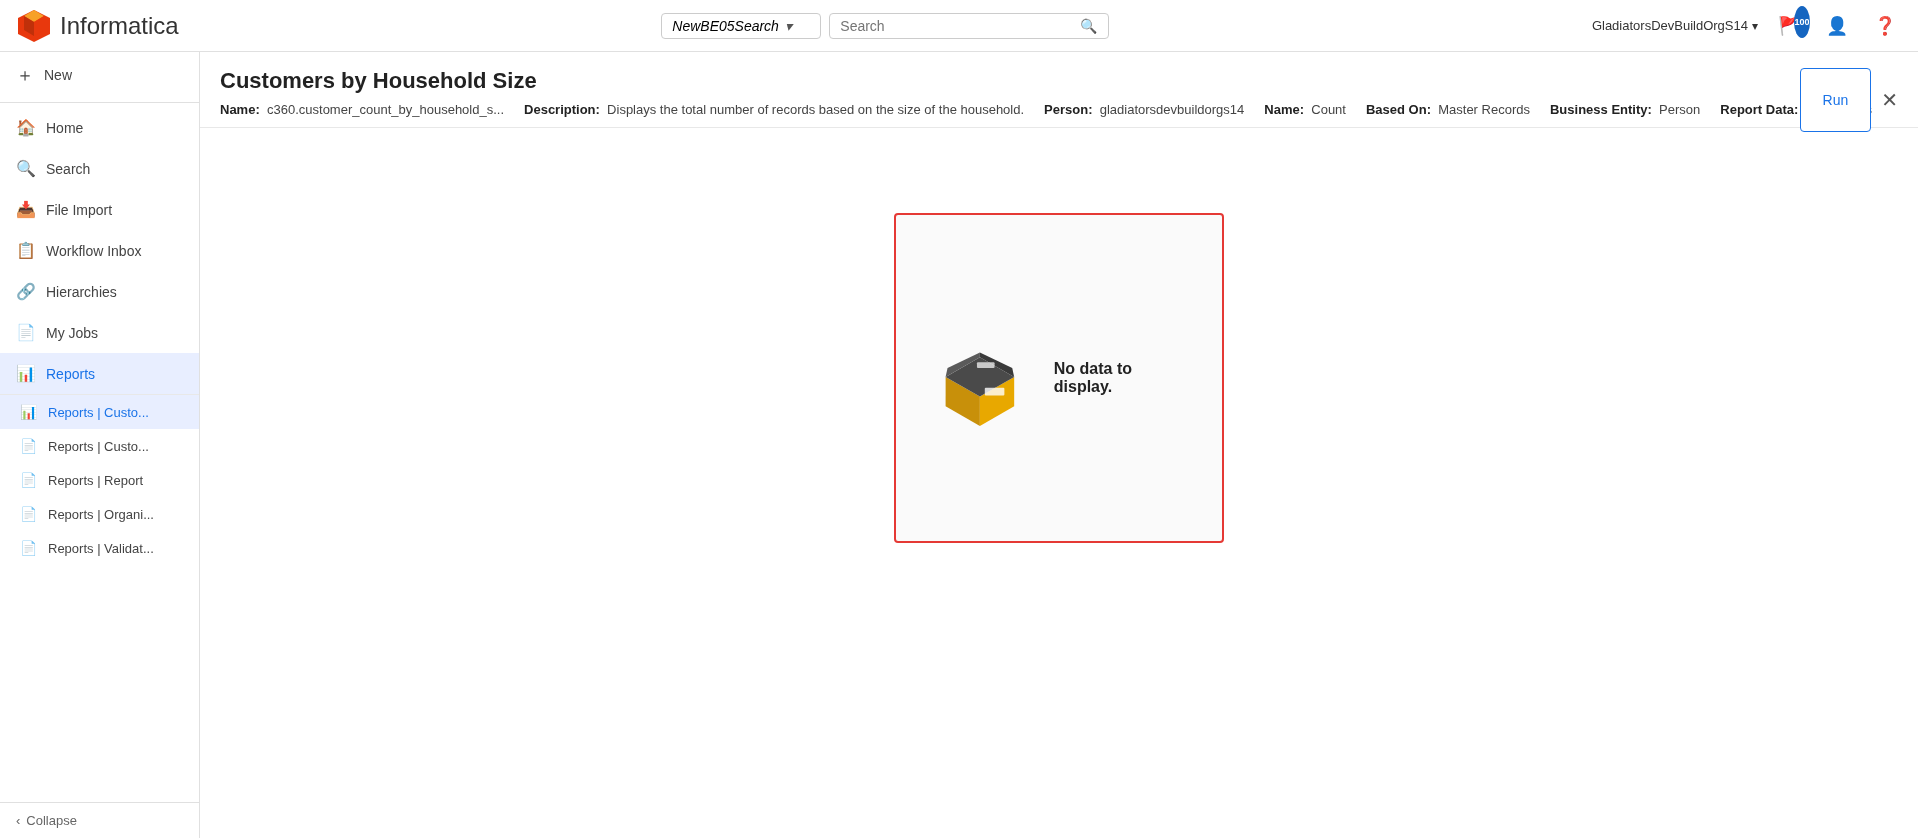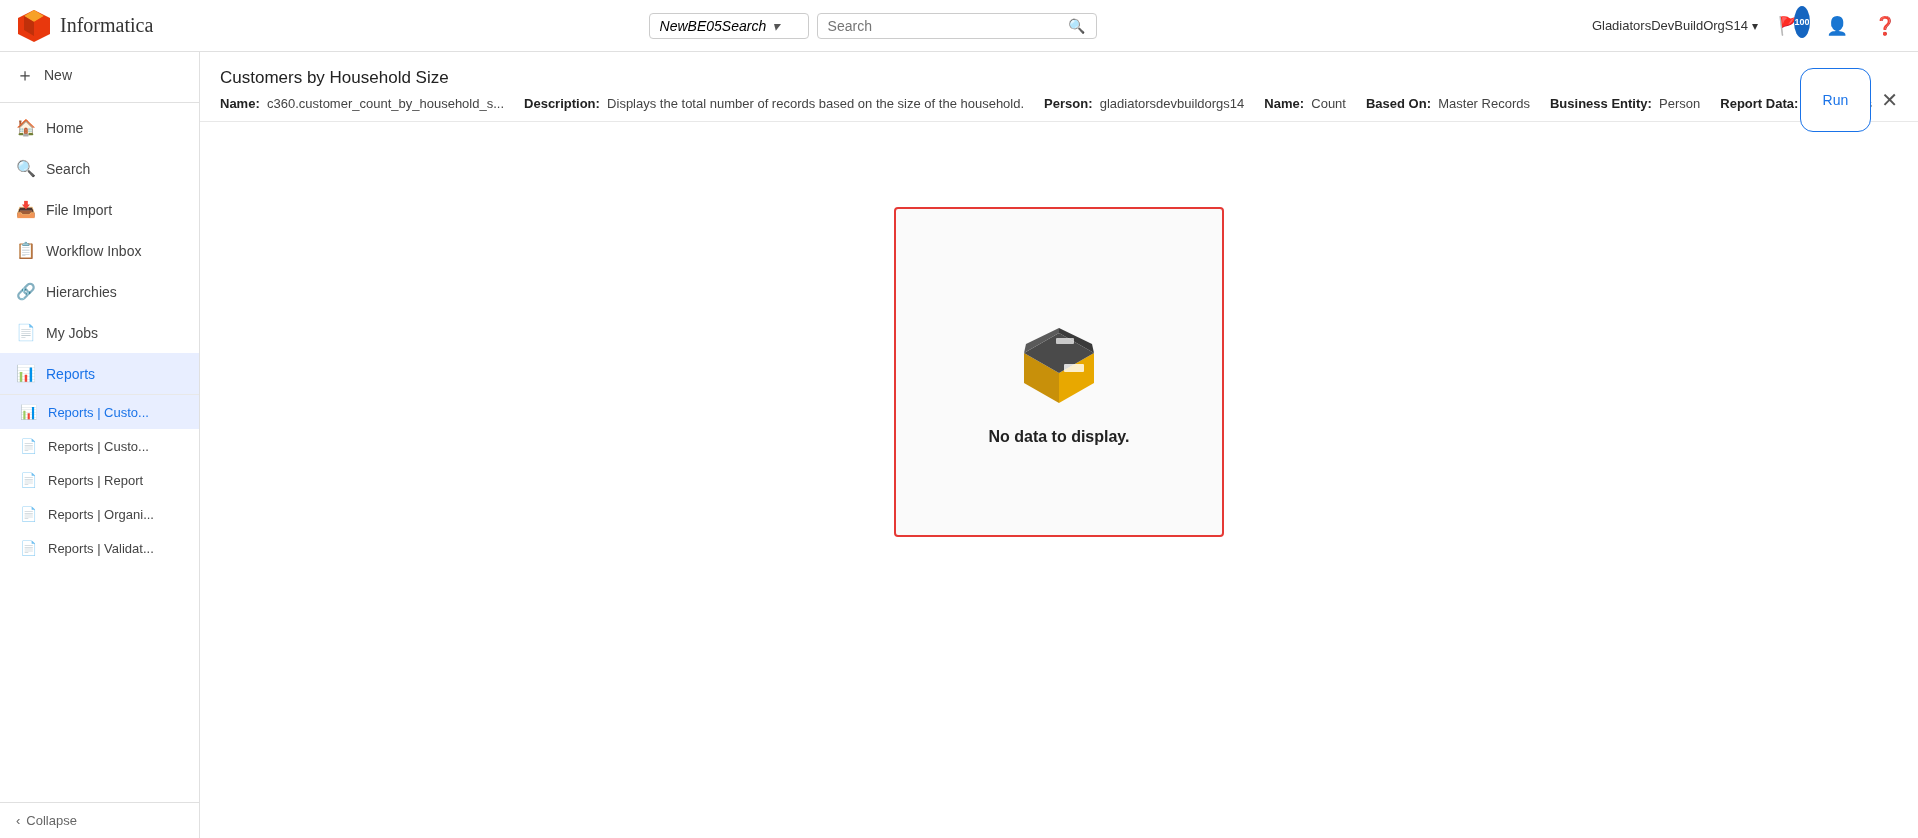--- a/index.html
+++ b/index.html
@@ -5,21 +5,21 @@
     * { box-sizing: border-box; margin: 0; padding: 0; }
     body { font-family: -apple-system, BlinkMacSystemFont, 'Segoe UI', Arial, sans-serif; font-size: 14px; background: #f5f5f5; display: flex; flex-direction: column; height: 100vh; overflow: hidden; }
 
     
     .top-nav {
       display: flex; align-items: center; background: #fff; border-bottom: 1px solid #e0e0e0;
       height: 52px; padding: 0 16px; flex-shrink: 0; position: relative; z-index: 10;
     }
     .logo-area { display: flex; align-items: center; gap: 8px; flex-shrink: 0; }
     .logo-icon { width: 36px; height: 36px; flex-shrink: 0; }
-    .logo-text { font-size: 20px; font-weight: 500; color: #333; font-family: Liberation Serif, serif; }
+    .logo-text { font-size: 24px; font-weight: 500; color: #333; }
     .top-nav-center { display: flex; align-items: center; gap: 8px; flex: 1; justify-content: center; }
     .search-dropdown { display: flex; align-items: center; border: 1px solid #ccc; border-radius: 4px; background: #fff; padding: 4px 10px; gap: 6px; cursor: pointer; min-width: 160px; font-style: italic; }
     .search-input-wrap { display: flex; align-items: center; border: 1px solid #ccc; border-radius: 4px; background: #fff; padding: 4px 10px; gap: 6px; min-width: 280px; }
     .search-input-wrap input { border: none; outline: none; font-size: 14px; width: 100%; }
     .top-nav-right { display: flex; align-items: center; gap: 16px; margin-left: auto; }
     .org-selector { display: flex; align-items: center; gap: 4px; cursor: pointer; font-size: 13px; color: #333; }
     .nav-icon-btn { position: relative; cursor: pointer; color: #555; display: flex; align-items: center; justify-content: center; width: 32px; height: 32px; }
     .badge { position: absolute; top: -4px; right: -4px; background: #1565c0; color: #fff; border-radius: 50%; font-size: 9px; width: 16px; height: 32px; display: flex; align-items: center; justify-content: center; font-weight: bold; }
 
     
@@ -35,30 +35,30 @@
     .sidebar-sub { border-top: 1px solid #e8e8e8; }
     .sidebar-sub-item { display: flex; align-items: center; gap: 10px; padding: 9px 16px 9px 20px; cursor: pointer; color: #444; font-size: 13px; transition: background 0.15s; }
     .sidebar-sub-item.active { background: #e8eeff; color: #1a73e8; font-weight: 500; }
     .sidebar-sub-item .icon { font-size: 14px; width: 18px; text-align: center; flex-shrink: 0; }
     .sidebar-collapse { display: flex; align-items: center; gap: 6px; padding: 10px 16px; cursor: pointer; color: #666; font-size: 13px; margin-top: auto; border-top: 1px solid #e0e0e0; }
 
     
     .content { flex: 1; overflow-y: auto; background: #f5f5f5; padding: 0; }
     .report-panel { background: #fff; min-height: 100%; position: relative; }
     .report-header { padding: 16px 20px 10px 20px; border-bottom: 1px solid #e8e8e8; }
-    .report-title { font-size: 17px; font-weight: 400; color: #222; margin-bottom: 8px; }
+    .report-title { font-size: 22px; font-weight: 700; color: #222; margin-bottom: 8px; }
     .report-meta { display: flex; align-items: center; flex-wrap: wrap; gap: 24px 20px; font-size: 13px; color: #444; }
     .report-meta span strong { color: #222; }
     .report-actions { position: absolute; top: 16px; right: 20px; display: flex; align-items: center; gap: 10px; }
-    .run-btn { background: #fff; color: #1a73e8; border: 1px solid #1a73e8; border-radius: 13px; padding: 23px 22px; font-size: 14px; font-weight: 500; cursor: pointer; }
+    .run-btn { background: #fff; color: #1a73e8; border: 1px solid #1a73e8; border-radius: 4px; padding: 23px 22px; font-size: 14px; font-weight: 500; cursor: pointer; }
     .close-btn { background: none; border: none; font-size: 20px; color: #555; cursor: pointer; display: flex; align-items: center; }
 
     
     .report-body { display: flex; align-items: center; justify-content: center; padding: 40px 20px; min-height: 500px; }
-    .no-data-box { border: 2px solid #e53935; border-radius: 4px; background: #fafafa; width: 330px; min-height: 330px; display: flex; flex-direction: column; align-items: center; justify-content: center; gap: 20px; padding: 30px; }
+    .no-data-box { border: 2px solid #e53935; border-radius: 4px; background: #fafafa; width: 330px; min-height: 330px; display: flex; align-items: center; justify-content: center; gap: 20px; padding: 30px; }
     .no-data-text { font-size: 16px; font-weight: 600; color: #222; }
 
     
     .box-icon-wrap { width: 110px; height: 110px; }
   </style>
 </head>
 <body>
 
 <div class="top-nav">
   <div class="logo-area">

